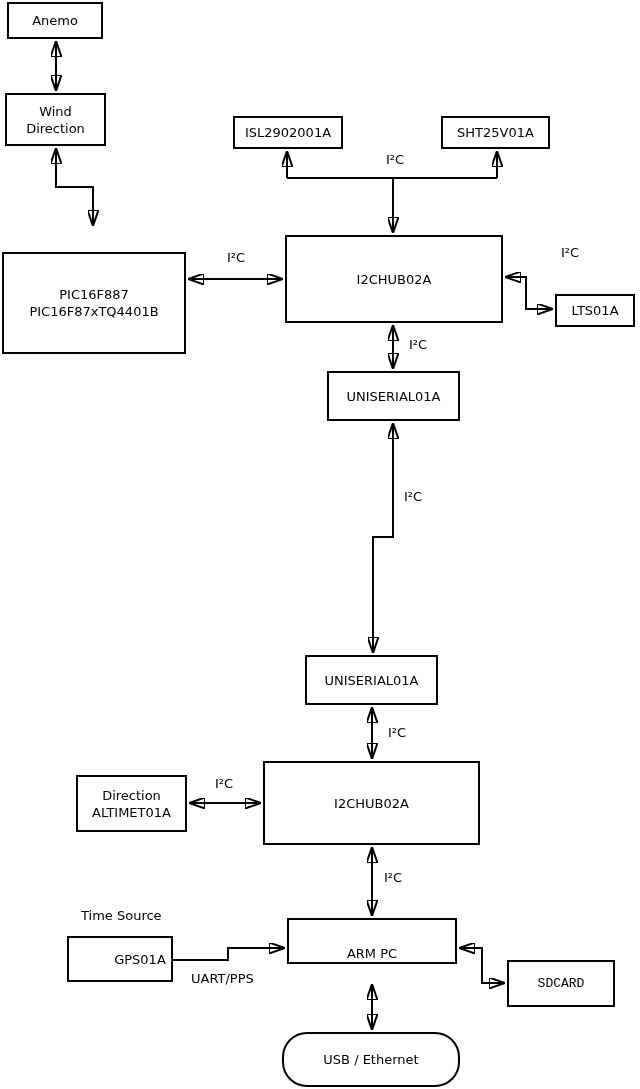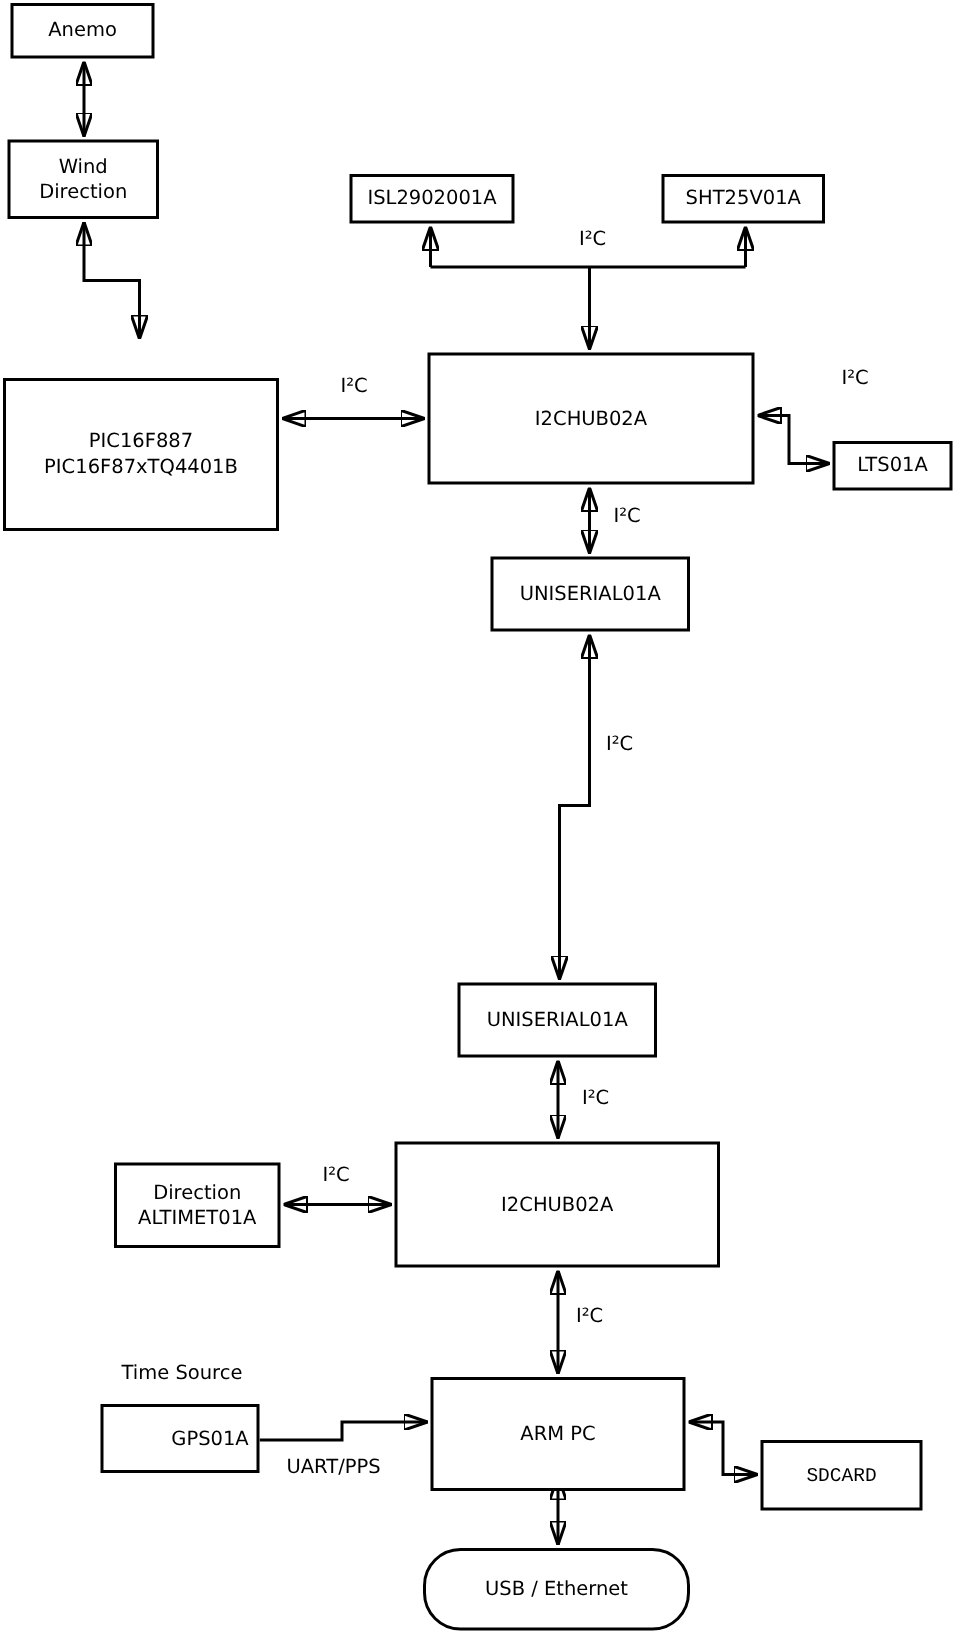--- a/index.html
+++ b/index.html
@@ -126,21 +126,21 @@
   </div>
 
   <div class="box" style="left:263px; top:761px; width:217px; height:84px;">
     <span>I2CHUB02A</span>
   </div>
 
   <div class="box" style="left:67px; top:936px; width:106px; height:46px;padding-left:40px;">
     <span>GPS01A</span>
   </div>
 
-  <div class="box" style="left:287px; top:918px; width:170px; height:76px;">
+  <div class="box" style="left:287px; top:918px; width:170px; height:46px;justify-content:flex-end;">
     <span>ARM PC</span>
   </div>
 
   <div class="box" style="left:507px; top:960px; width:108px; height:47px;font-family:Liberation Mono, monospace;">
     <span>SDCARD</span>
   </div>
 
   <div class="box" style="left:282px; top:1032px; width:178px; height:55px;border-radius:25px;">
     <span>USB / Ethernet</span>
   </div>

